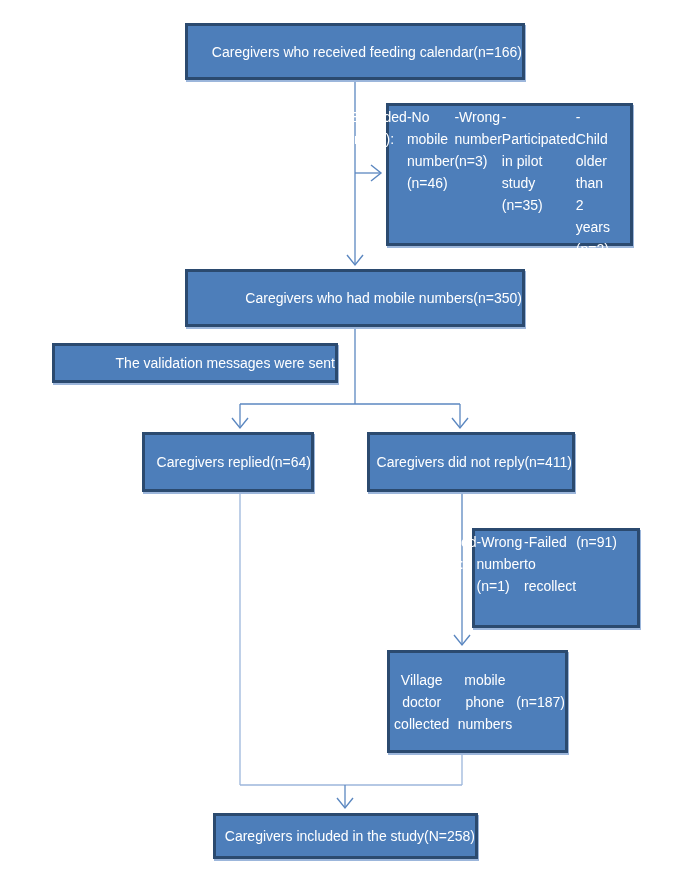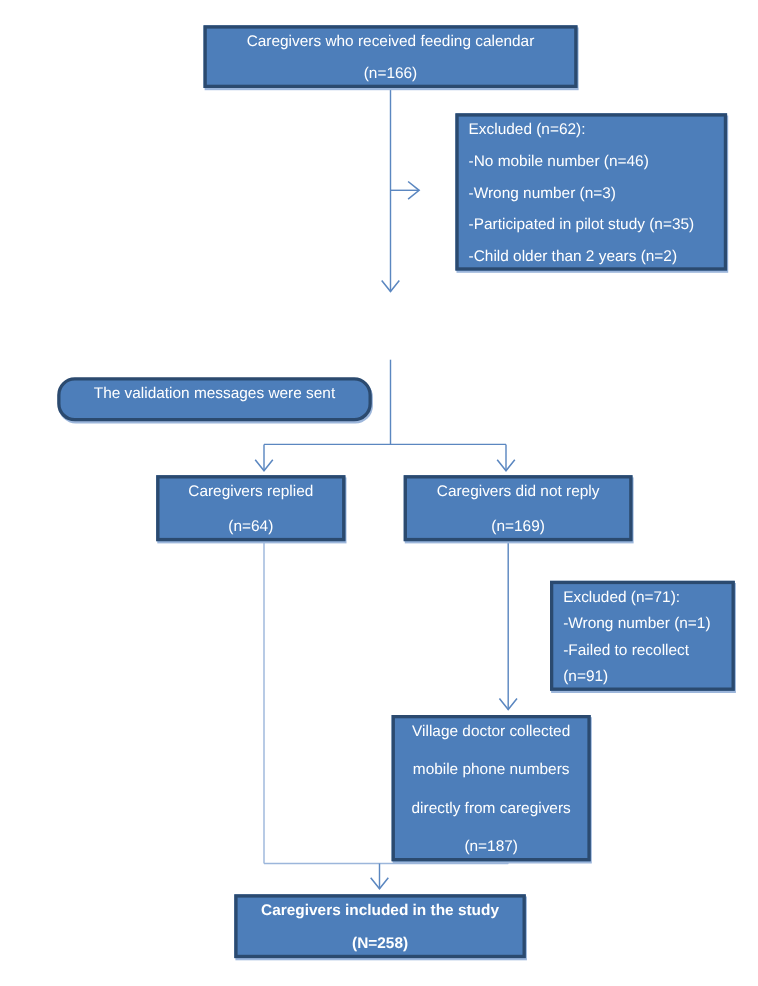--- a/index.html
+++ b/index.html
@@ -14,36 +14,36 @@
   svg.connectors{position:absolute;left:0;top:0;pointer-events:none;}
   .node{
     position:absolute;
     box-sizing:border-box;
     background:#4D7EBA;
     border:3px solid #2B4A6F;
     color:#ffffff;
     font-size:14px;
     line-height:22px;
     display:flex;
-    flex-direction:column;
-    justify-content:space-between;
+    flex-direction:row;
+    justify-content:flex-end;
     box-shadow:1px 2px 0 #9CB6DB;
   }
   .node.center{align-items:center;text-align:center;}
-  .node.left{align-items:flex-start;text-align:left;padding-left:9px;padding-right:4px;margin-left:28px;}
+  .node.left{align-items:flex-start;text-align:left;padding-left:9px;padding-right:20px;}
   
   .b0{left:185px;top:23px;width:340px;height:57px;}
   .b1{left:386px;top:103px;width:247px;height:143px;}
   .b2{left:185px;top:269px;width:340px;height:58px;}
-  .b3{left:52px;top:343px;width:286px;height:40px;border-radius:16px;}
+  .b3{left:52px;top:343px;width:286px;height:40px;}
   .b4{left:142px;top:432px;width:172px;height:60px;}
   .b5{left:367px;top:432px;width:208px;height:60px;}
   .b6{left:472px;top:528px;width:168px;height:100px;}
-  .b7{left:356px;top:650px;width:181px;height:133px;}
-  .b8{left:213px;top:813px;width:265px;height:58px;font-weight:bold;}
+  .b7{left:387px;top:650px;width:181px;height:103px;}
+  .b8{left:213px;top:813px;width:265px;height:46px;}
   .conn{stroke:#5B87C0;stroke-width:1.3;fill:none;}
   .conn-light{stroke:#9CB6DB;stroke-width:1.3;fill:none;}
 </style>
 </head>
 <body>
 
 <div class="stage">
 
   <svg class="connectors" width="689" height="896" viewBox="0 0 689 896">
     <defs>
@@ -70,46 +70,49 @@
   </div>
 
   <div class="node left b1">
     <div>Excluded (n=62):</div>
     <div>-No mobile number (n=46)</div>
     <div>-Wrong number (n=3)</div>
     <div>-Participated in pilot study (n=35)</div>
     <div>-Child older than 2 years (n=2)</div>
   </div>
 
+  <div class="node center b2">
+    <div>Caregivers who had mobile numbers</div>
+    <div>(n=350)</div>
+  </div>
 
   <div class="node center b3">
     <div>The validation messages were sent</div>
   </div>
 
   <div class="node center b4">
     <div>Caregivers replied</div>
     <div>(n=64)</div>
   </div>
 
   <div class="node center b5">
     <div>Caregivers did not reply</div>
-    <div>(n=169)</div>
+    <div>(n=411)</div>
   </div>
 
   <div class="node left b6">
     <div>Excluded (n=71):</div>
     <div>-Wrong number (n=1)</div>
     <div>-Failed to recollect</div>
     <div>(n=91)</div>
   </div>
 
   <div class="node center b7">
     <div>Village doctor collected</div>
     <div>mobile phone numbers</div>
-    <div>directly from caregivers</div>
     <div>(n=187)</div>
   </div>
 
   <div class="node center b8">
     <div>Caregivers included in the study</div>
     <div>(N=258)</div>
   </div>
 
 </div>
 

